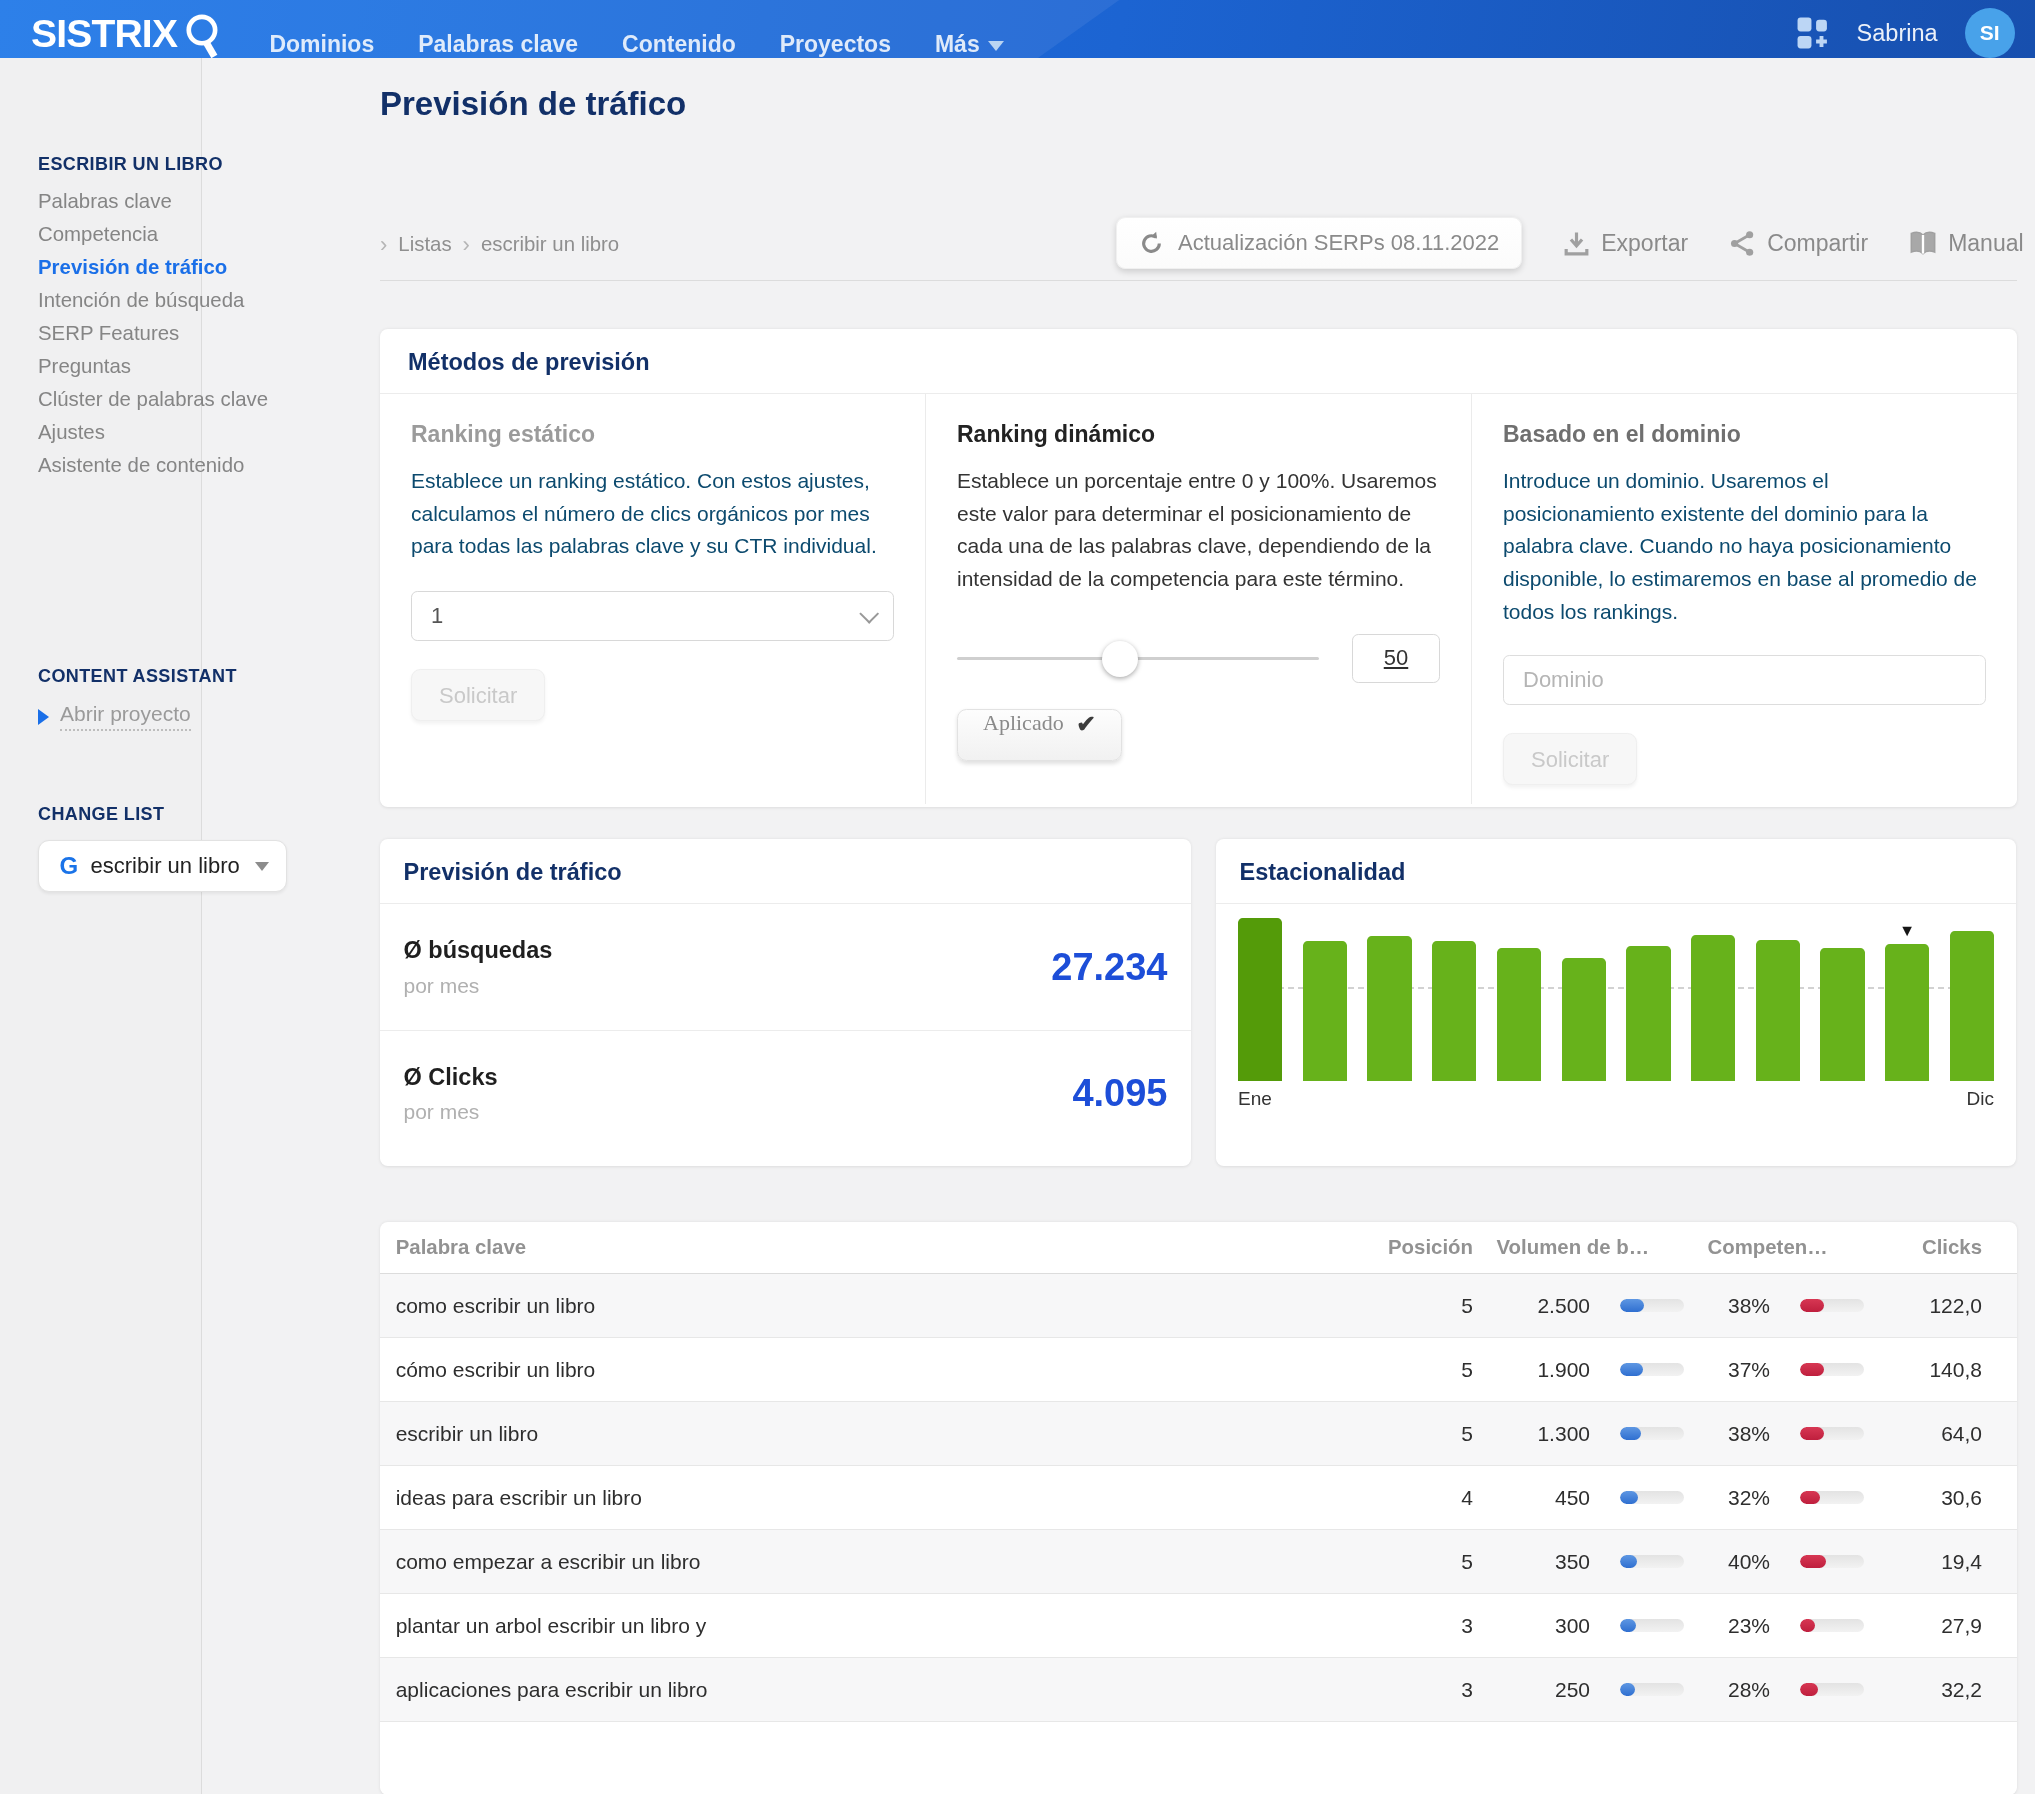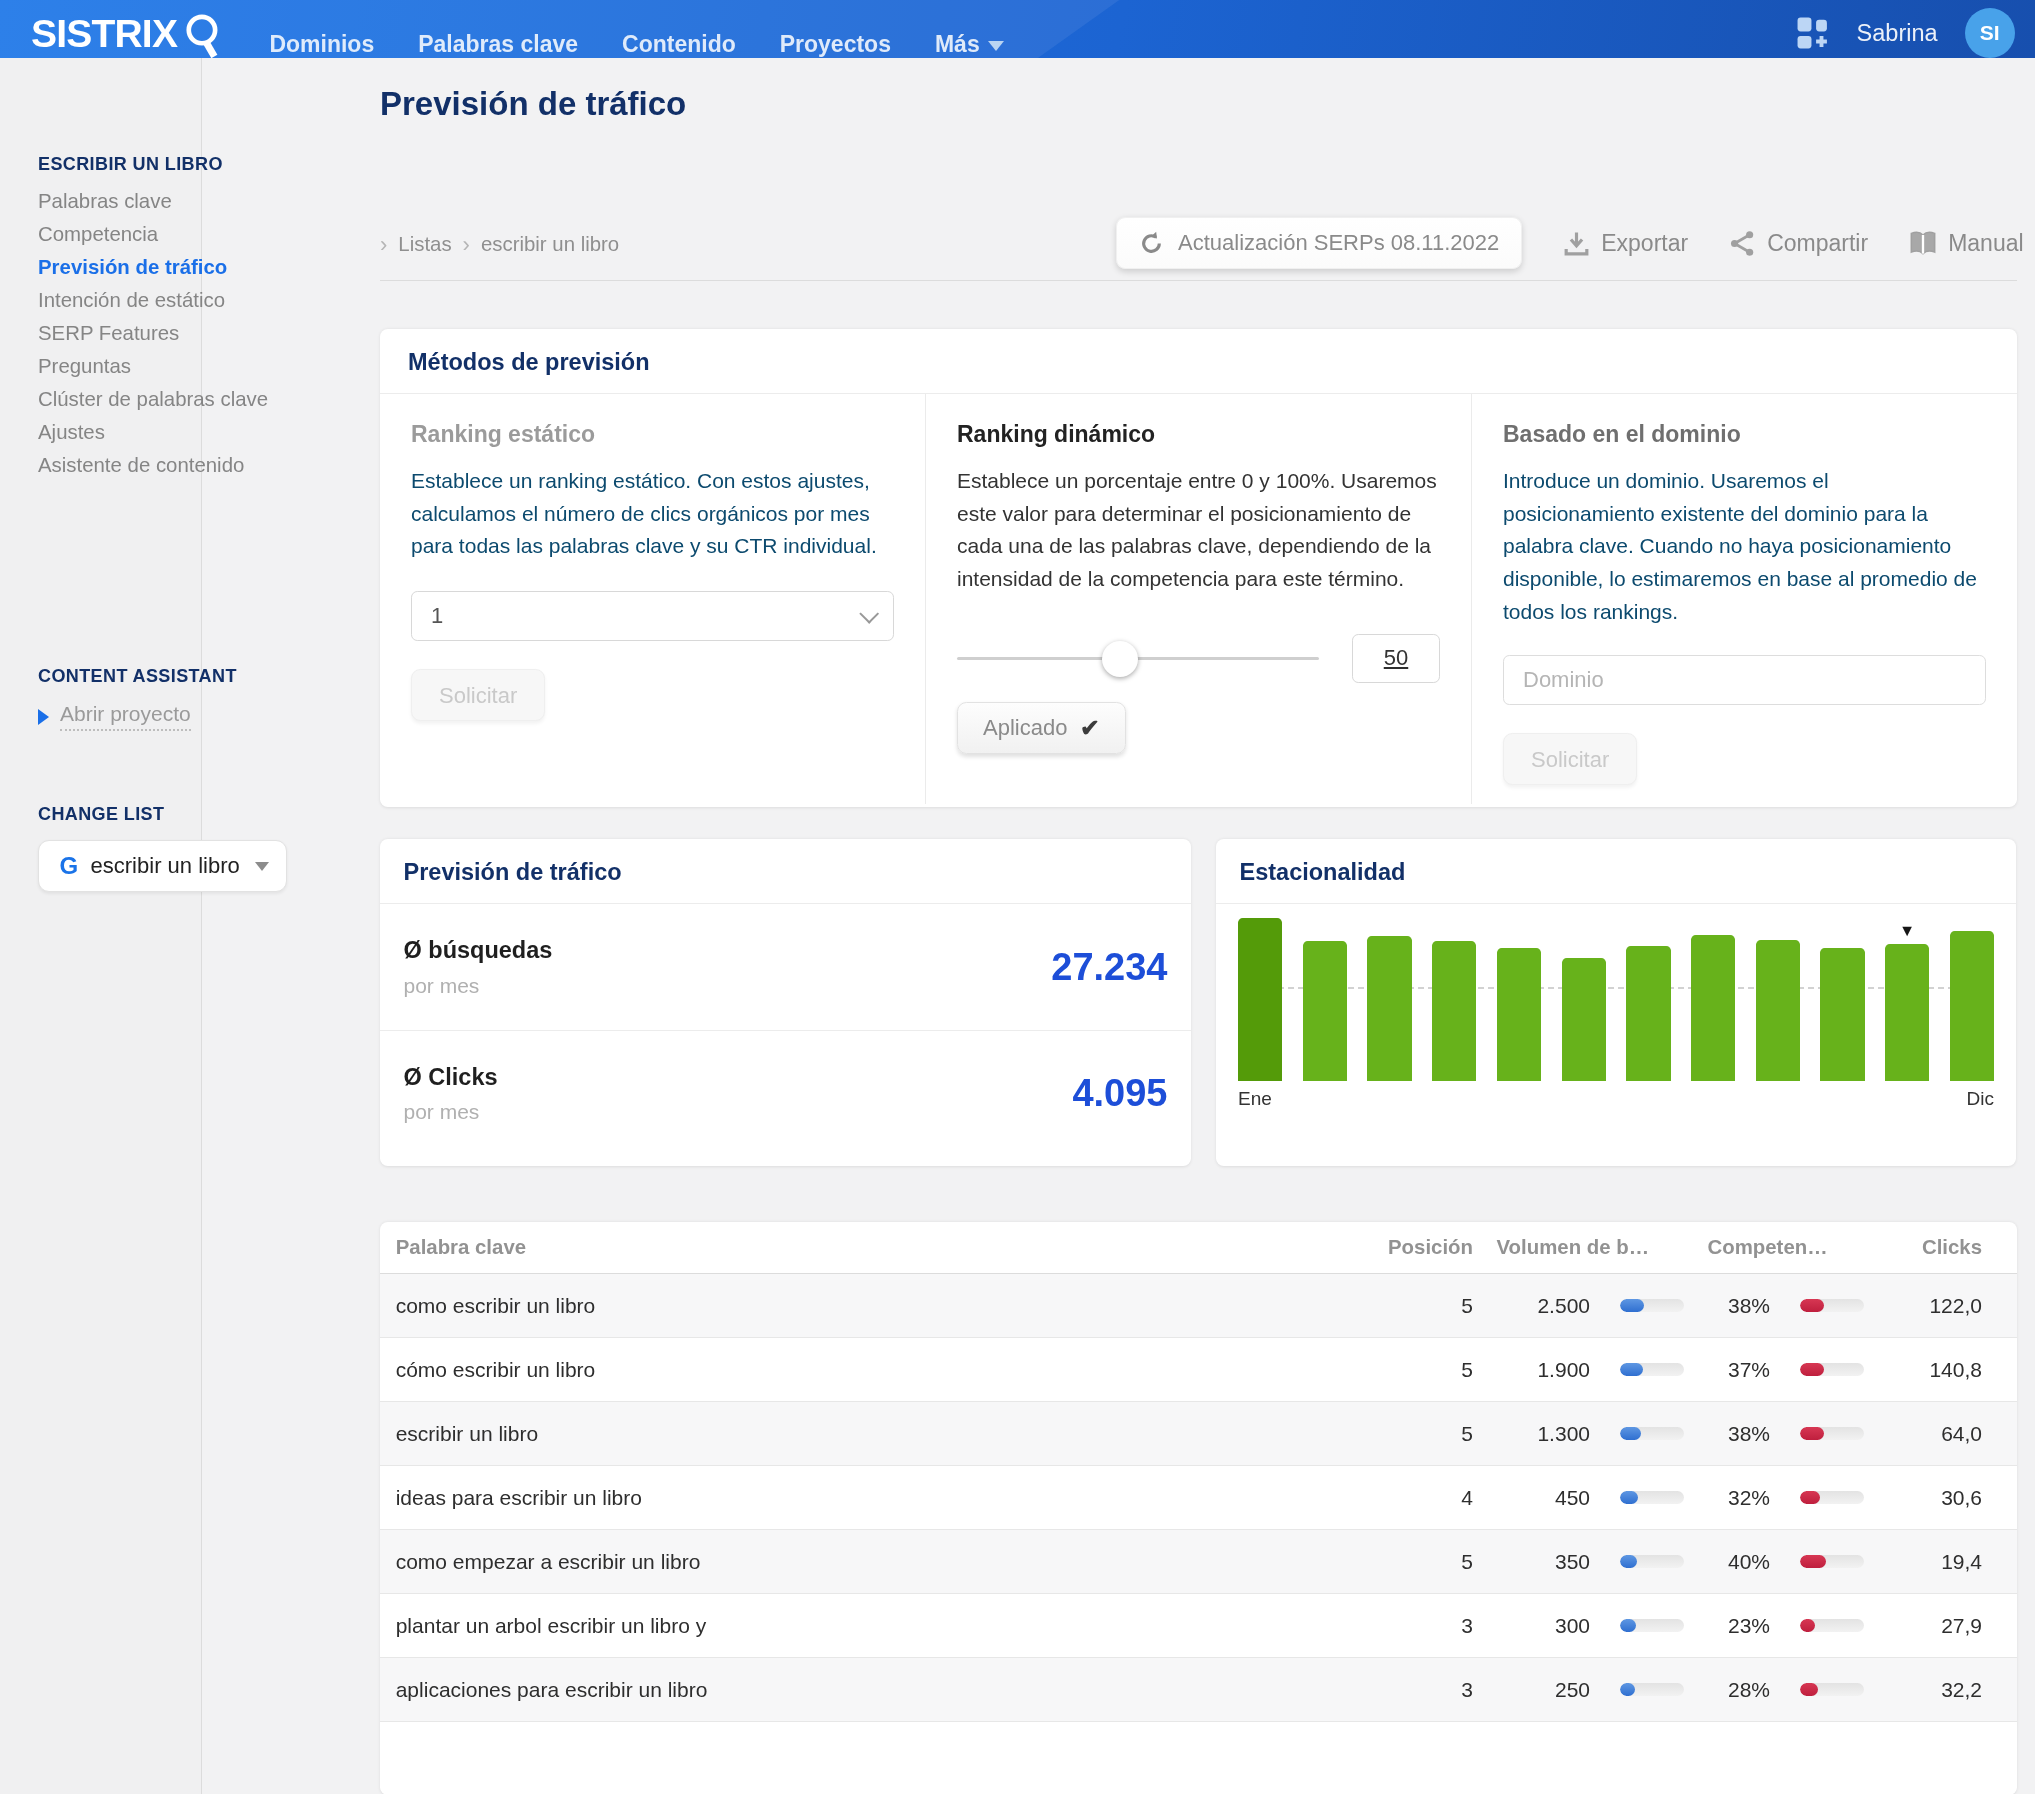--- a/index.html
+++ b/index.html
@@ -98,24 +98,24 @@
     background:#f7f7f7; border:0.8px solid #efefef; border-radius:9.4px;
     box-shadow:0 2.3px 3.9px rgba(0,0,0,0.05);
     font-size:22px; color:#c9c9c9; cursor:default;
   }
   .slider-row { margin-top:38px; display:flex; align-items:center; gap:33px;text-decoration:underline; }
   .slider { position:relative; flex:1; height:49px; }
   .slider .track { position:absolute; top:23px; left:0; right:0; height:3.9px; background:#cfcfcf; border-radius:2.3px; }
   .slider .thumb { position:absolute; top:7px; width:36px; height:36px; margin-left:-18px; background:#fff; border-radius:50%; box-shadow:0 1.6px 5.5px rgba(0,0,0,0.35); cursor:pointer; }
   .num-input { width:88px; height:49px; border:0.8px solid #d8d8d8; border-radius:6.3px; background:#fff; font-size:22px; color:#333; display:flex; align-items:center; justify-content:center; }
   .btn-applied {
-    margin-top:19px; display:inline-flex; align-items:center; gap:12.5px; padding:0 25px; height:52px;
+    margin-top:26px; display:inline-flex; align-items:flex-start; gap:12.5px; padding:0 25px; height:52px;
     background:linear-gradient(#fdfdfd,#f1f1f1); border:0.8px solid #e2e2e2; border-radius:9.4px;
     box-shadow:0 2.3px 4.7px rgba(0,0,0,0.12);
-    font-size:22px; color:#8a8a8a; cursor:pointer;
+    font-size:22px; color:#8a8a8a; cursor:pointer;font-family:Liberation Serif, serif;
   }
   .btn-applied .check { color:#3c3c3c; font-size:23.5px; font-weight:700; }
   .text-input {
     margin-top:27px; width:100%; height:50px; border:0.8px solid #ddd; border-radius:6.3px;
     font-size:22px; color:#555; padding:0 19px; background:#fff; outline:none;
     font-family:"Liberation Sans", sans-serif;
   }
   .text-input::placeholder { color:#b5b5b5; }
   
   .forecast { left:380px; top:839px; width:811px; height:327px; }
@@ -200,21 +200,21 @@
     <div class="avatar">SI</div>
   </div>
 </div>
 
 <div class="sidebar">
   <div class="side-title s1-title">ESCRIBIR UN LIBRO</div>
   <ul class="side-list">
     <li>Palabras clave</li>
       <li>Competencia</li>
       <li class="active">Previsión de tráfico</li>
-      <li>Intención de estático</li>
+      <li>Intención de búsqueda</li>
       <li>SERP Features</li>
       <li>Preguntas</li>
       <li>Clúster de palabras clave</li>
       <li>Ajustes</li>
       <li>Asistente de contenido</li>
   </ul>
   <div class="side-title s2-title">CONTENT ASSISTANT</div>
   <div class="open-project">
     <span class="tri"></span>
     <span class="lbl">Abrir proyecto</span>

